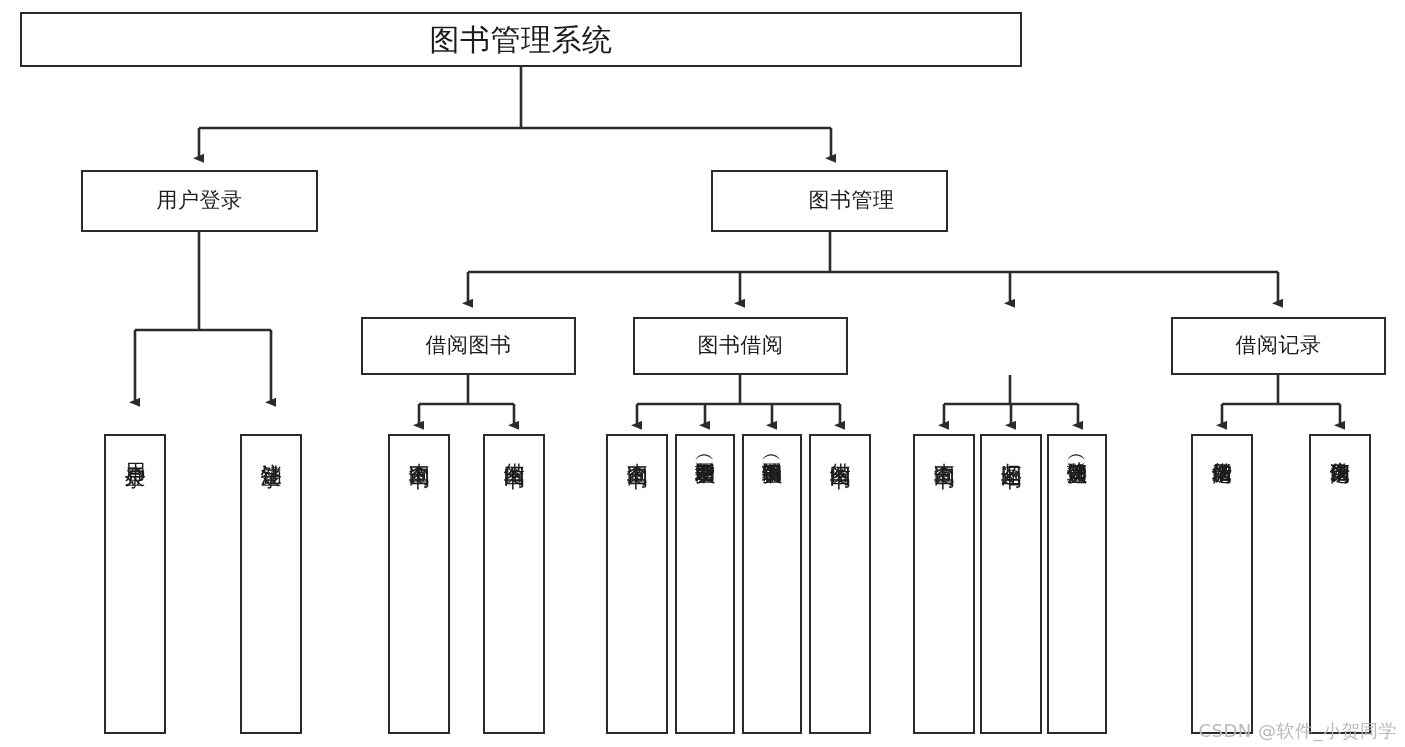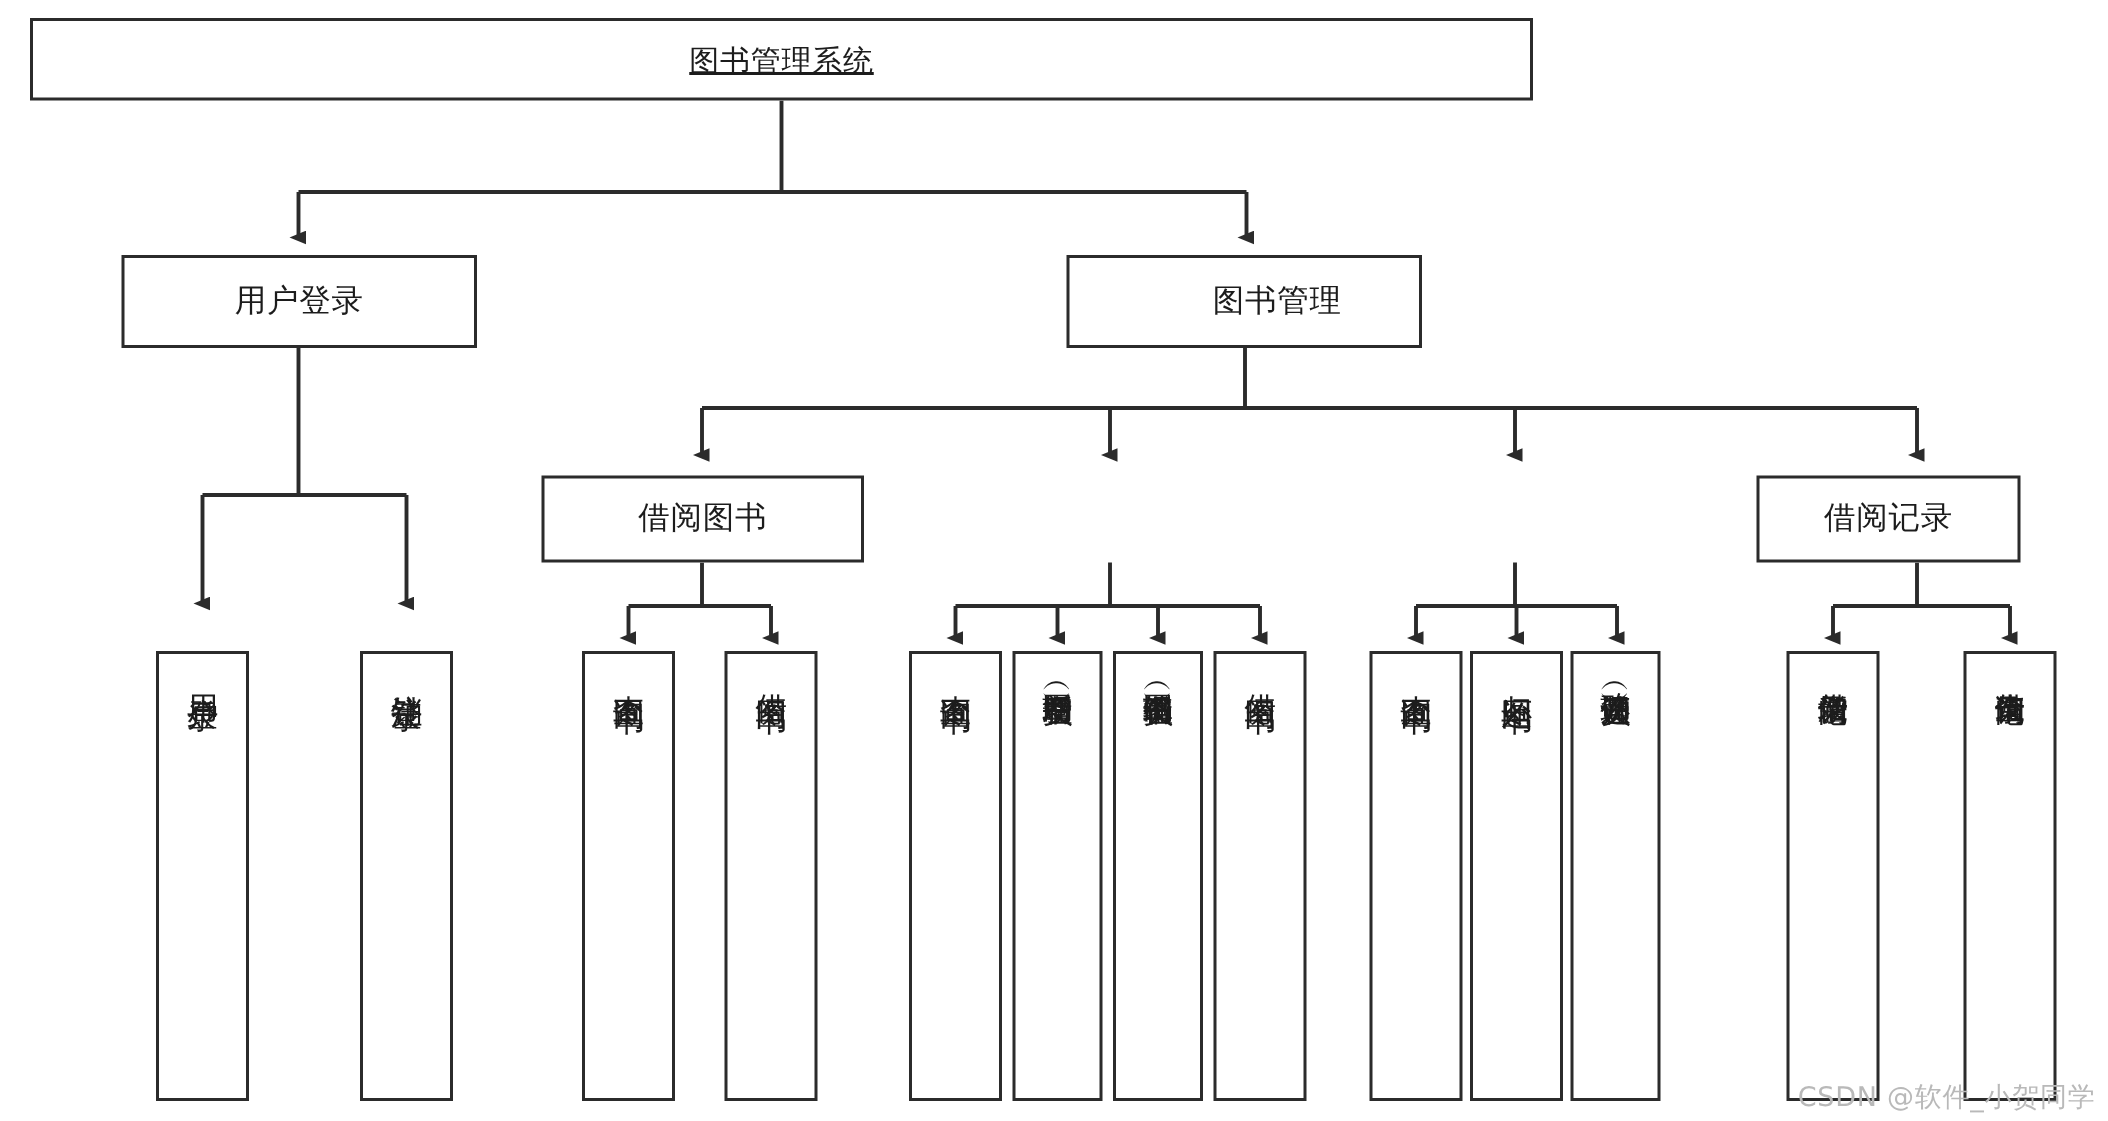--- a/index.html
+++ b/index.html
@@ -51,21 +51,21 @@
     text-orientation: upright;
     font-size: 21px;
     line-height: 1.35;
     letter-spacing: 2px;
     white-space: nowrap;
   }
   .node.vert.tight .label {
     font-size: 20px;
     letter-spacing: 0.5px;
   }
-  .node.root .label { font-size: 20px; text-decoration: underline; }
+  .node.root .label { font-size: 30px; }
   .watermark {
     position: absolute;
     right: 8px;
     bottom: 4px;
     font-size: 18px;
     color: #b9b9b9;
     letter-spacing: 0.5px;
     white-space: nowrap;
   }
 </style>
@@ -131,21 +131,24 @@
   <div class="node horiz" style="left:81px; top:170px; width:237px; height:62px;">
     <span class="label">用户登录</span>
   </div>
   <div class="node horiz" style="left:711px; top:170px; width:237px; height:62px;padding-left:44px;">
     <span class="label">图书管理</span>
   </div>
 
   <div class="node horiz" style="left:361px; top:317px; width:215px; height:58px;">
     <span class="label">借阅图书</span>
   </div>
-  <div class="node horiz" style="left:1171px; top:317px; width:176px; height:58px;">
+  <div class="node horiz" style="left:633px; top:317px; width:215px; height:58px;">
+    <span class="label">图书借阅</span>
+  </div>
+  <div class="node horiz" style="left:1171px; top:317px; width:215px; height:58px;">
     <span class="label">借阅记录</span>
   </div>
 
   <div class="node vert" style="left:104px; top:434px; width:62px; height:300px;">
     <span class="label">用户登录</span>
   </div>
   <div class="node vert" style="left:240px; top:434px; width:62px; height:300px;">
     <span class="label">注销登录</span>
   </div>
 

